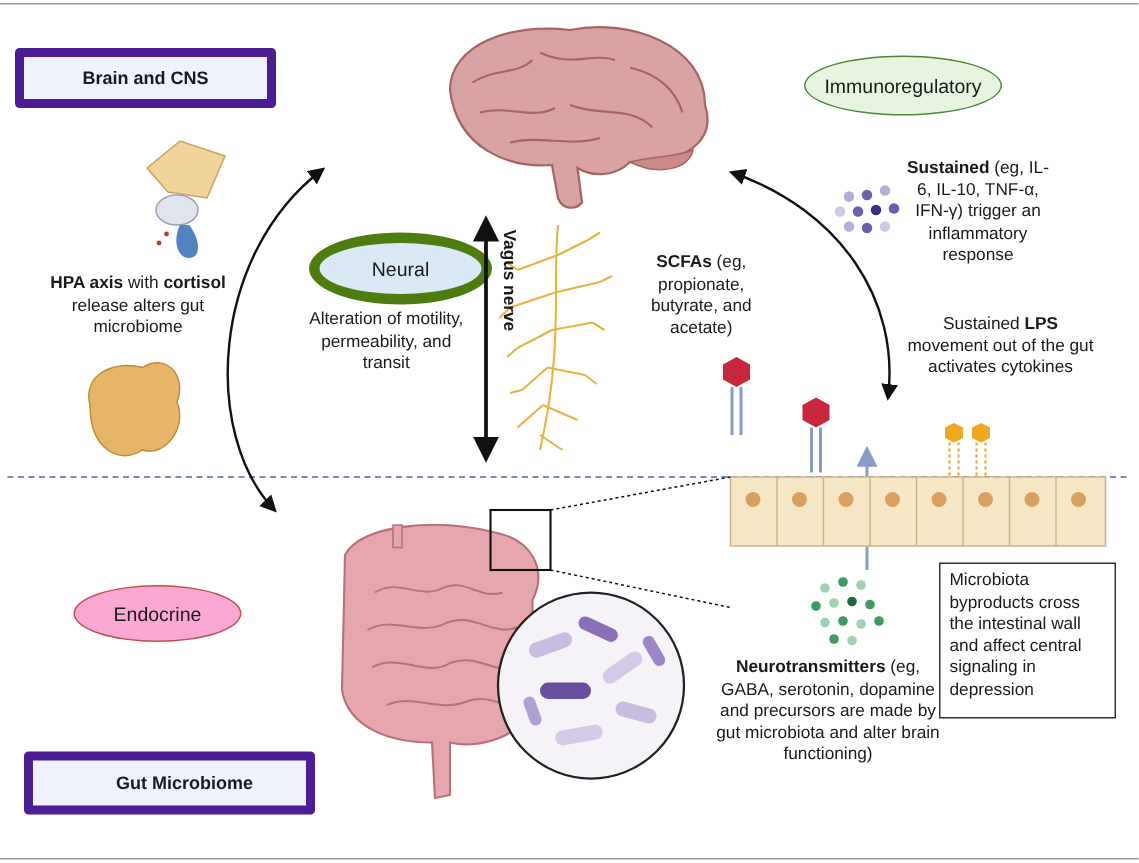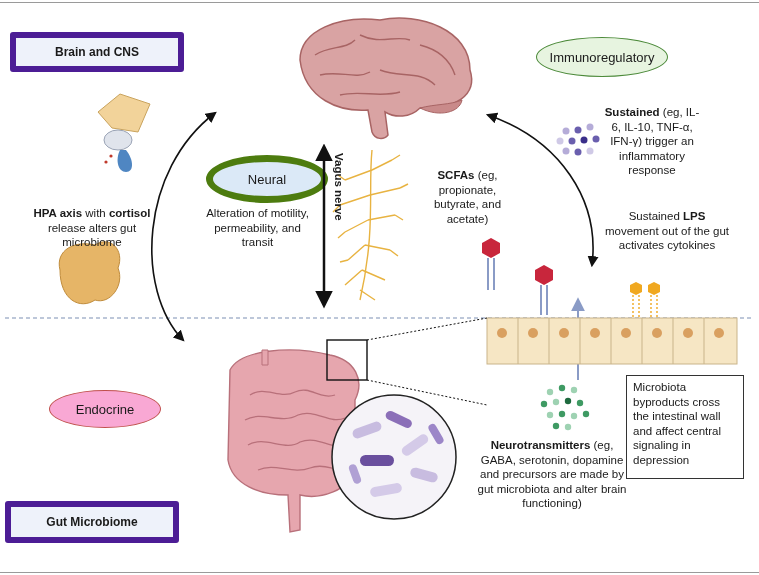--- a/index.html
+++ b/index.html
@@ -19,21 +19,21 @@
            line-height: 14.5px; text-align: left; padding: 4px 6px; box-sizing: border-box; }
   svg.overlay { position: absolute; left: 0; top: 0; }
 </style>
 </head>
 <body>
 
 <div class="abs topline"></div>
 <div class="abs botline"></div>
 
 <div class="label-box" style="left:10px;top:32px;width:162px;height:28px;">Brain and CNS</div>
-<div class="label-box" style="left:5px;top:501px;width:162px;height:30px;">Gut Microbiome</div>
+<div class="label-box" style="left:16px;top:501px;width:162px;height:30px;padding-left:20px;">Gut Microbiome</div>
 
 <div class="ellipse" style="left:206px;top:155px;width:108px;height:34px;background:#dbe9f7;border:7px solid #4d7c0f;text-align:center;">Neural</div>
 <div class="ellipse" style="left:536px;top:37px;width:130px;height:38px;background:#e7f4e0;border:1px solid #4c8a3a;text-align:right;">Immunoregulatory</div>
 <div class="ellipse" style="left:49px;top:390px;width:110px;height:36px;background:#f9a8d4;border:1px solid #c0504d;">Endocrine</div>
 
 <svg class="overlay" width="759" height="575" viewBox="0 0 759 575">
   <defs>
     <marker id="ah" viewBox="0 0 10 10" refX="8" refY="5" markerWidth="7" markerHeight="7" orient="auto-start-reverse">
       <path d="M0,0 L10,5 L0,10 z" fill="#111"></path>
     </marker>
@@ -156,21 +156,21 @@
     <circle cx="586" cy="414" r="3.2" fill="#3e9a63"></circle>
     <circle cx="556" cy="426" r="3.2" fill="#3e9a63"></circle>
     <circle cx="568" cy="427" r="3.2" fill="#9ed2b2"></circle>
   </g>
 </svg>
 
 <div class="abs" style="left:333px;top:213px;width:14px;height:110px;">
   <div style="position:absolute;left:0;top:0;transform:rotate(90deg);transform-origin:left top;white-space:nowrap;font-size:11.5px;font-weight:bold;margin-left:12px;margin-top:-60px;">Vagus nerve</div>
 </div>
 
-<div class="txt" style="left:22px;top:182px;width:140px;margin-top:24px;">
+<div class="txt" style="left:22px;top:182px;width:140px;">
   <b>HPA axis</b><span> with</span>
   <b>cortisol</b><span> release alters gut microbiome</span>
 </div>
 
 <div class="txt" style="left:200px;top:206px;width:115px;">Alteration of motility, permeability, and transit</div>
 
 <div class="txt" style="left:420px;top:168px;width:95px;">
   <b>SCFAs</b><span> (eg, propionate, butyrate, and acetate)</span>
 </div>
 

